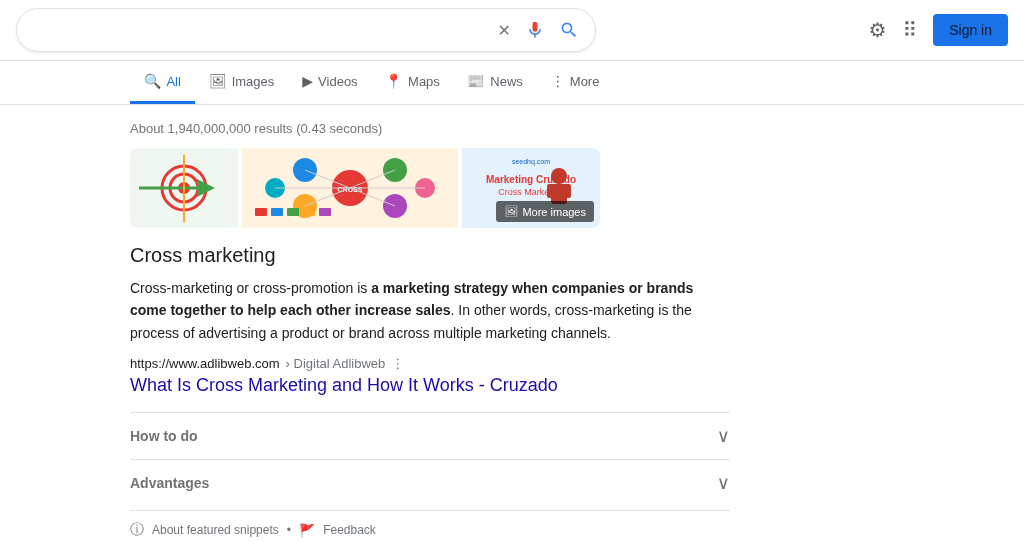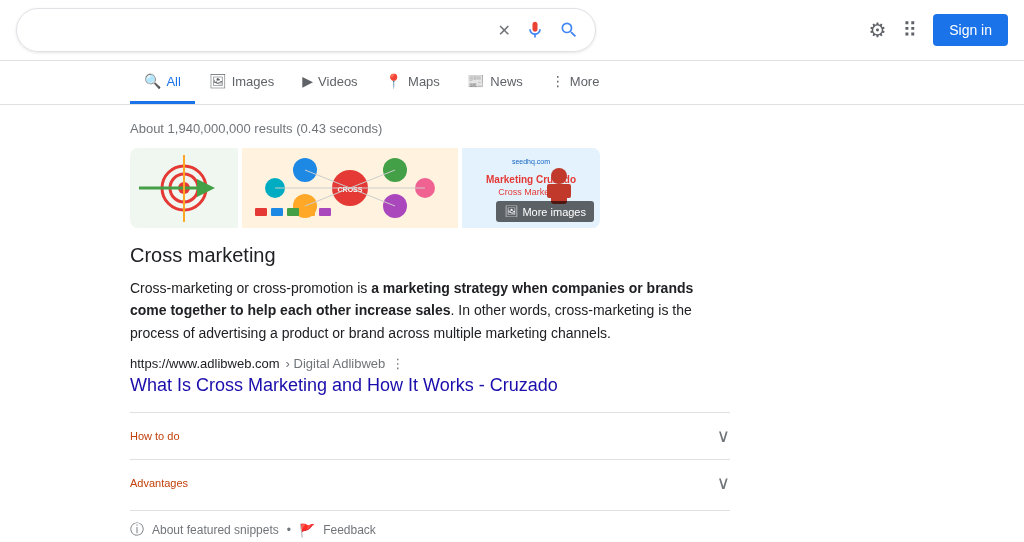--- a/index.html
+++ b/index.html
@@ -73,21 +73,21 @@
       align-items: center;
       gap: 16px;
     }
     .gear-icon, .grid-icon {
       color: #5f6368;
       font-size: 20px;
       cursor: pointer;
     }
     .sign-in-btn {
       background: #1a73e8;
-      color: #ffffff;
+      color: #0f172a;
       border: none;
       border-radius: 4px;
       padding: 8px 16px;
       font-size: 14px;
       cursor: pointer;
       font-weight: 500;
     }
 
     
     .nav-tabs {
@@ -209,23 +209,23 @@
     .accordion-item {
       border-top: 1px solid #e0e0e0;
       padding: 12px 0;
       display: flex;
       align-items: center;
       justify-content: space-between;
       cursor: pointer;
       max-width: 600px;
     }
     .accordion-label {
-      font-size: 11px;
-      color: #c2410c;
-      font-weight: 400;
+      font-size: 14px;
+      color: #737373;
+      font-weight: 700;
     }
     .chevron { color: #70757a; font-size: 18px; }
 
     
     .about-row {
       display: flex;
       align-items: center;
       gap: 8px;
       font-size: 12px;
       color: #70757a;

